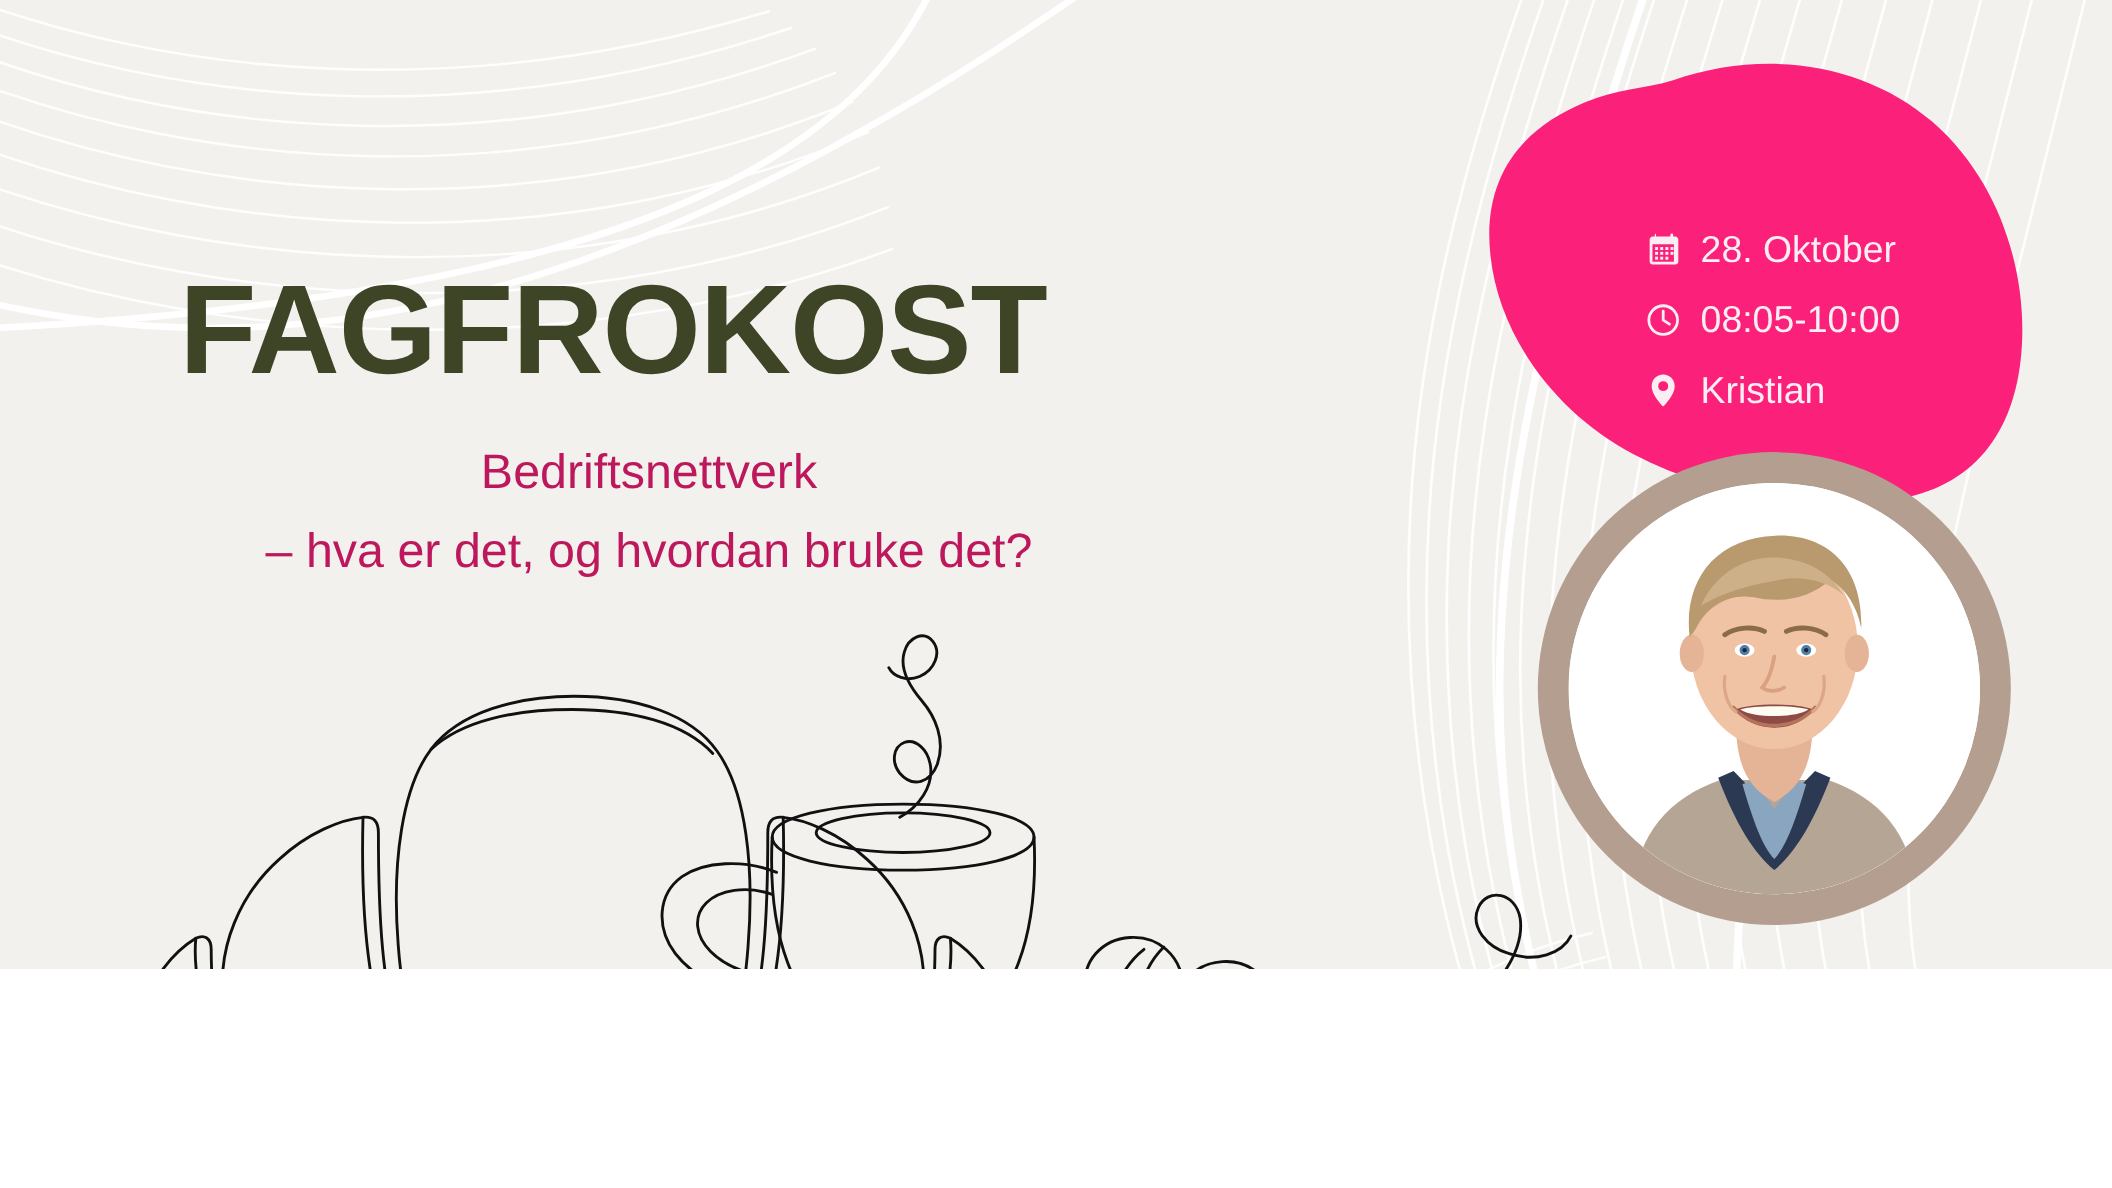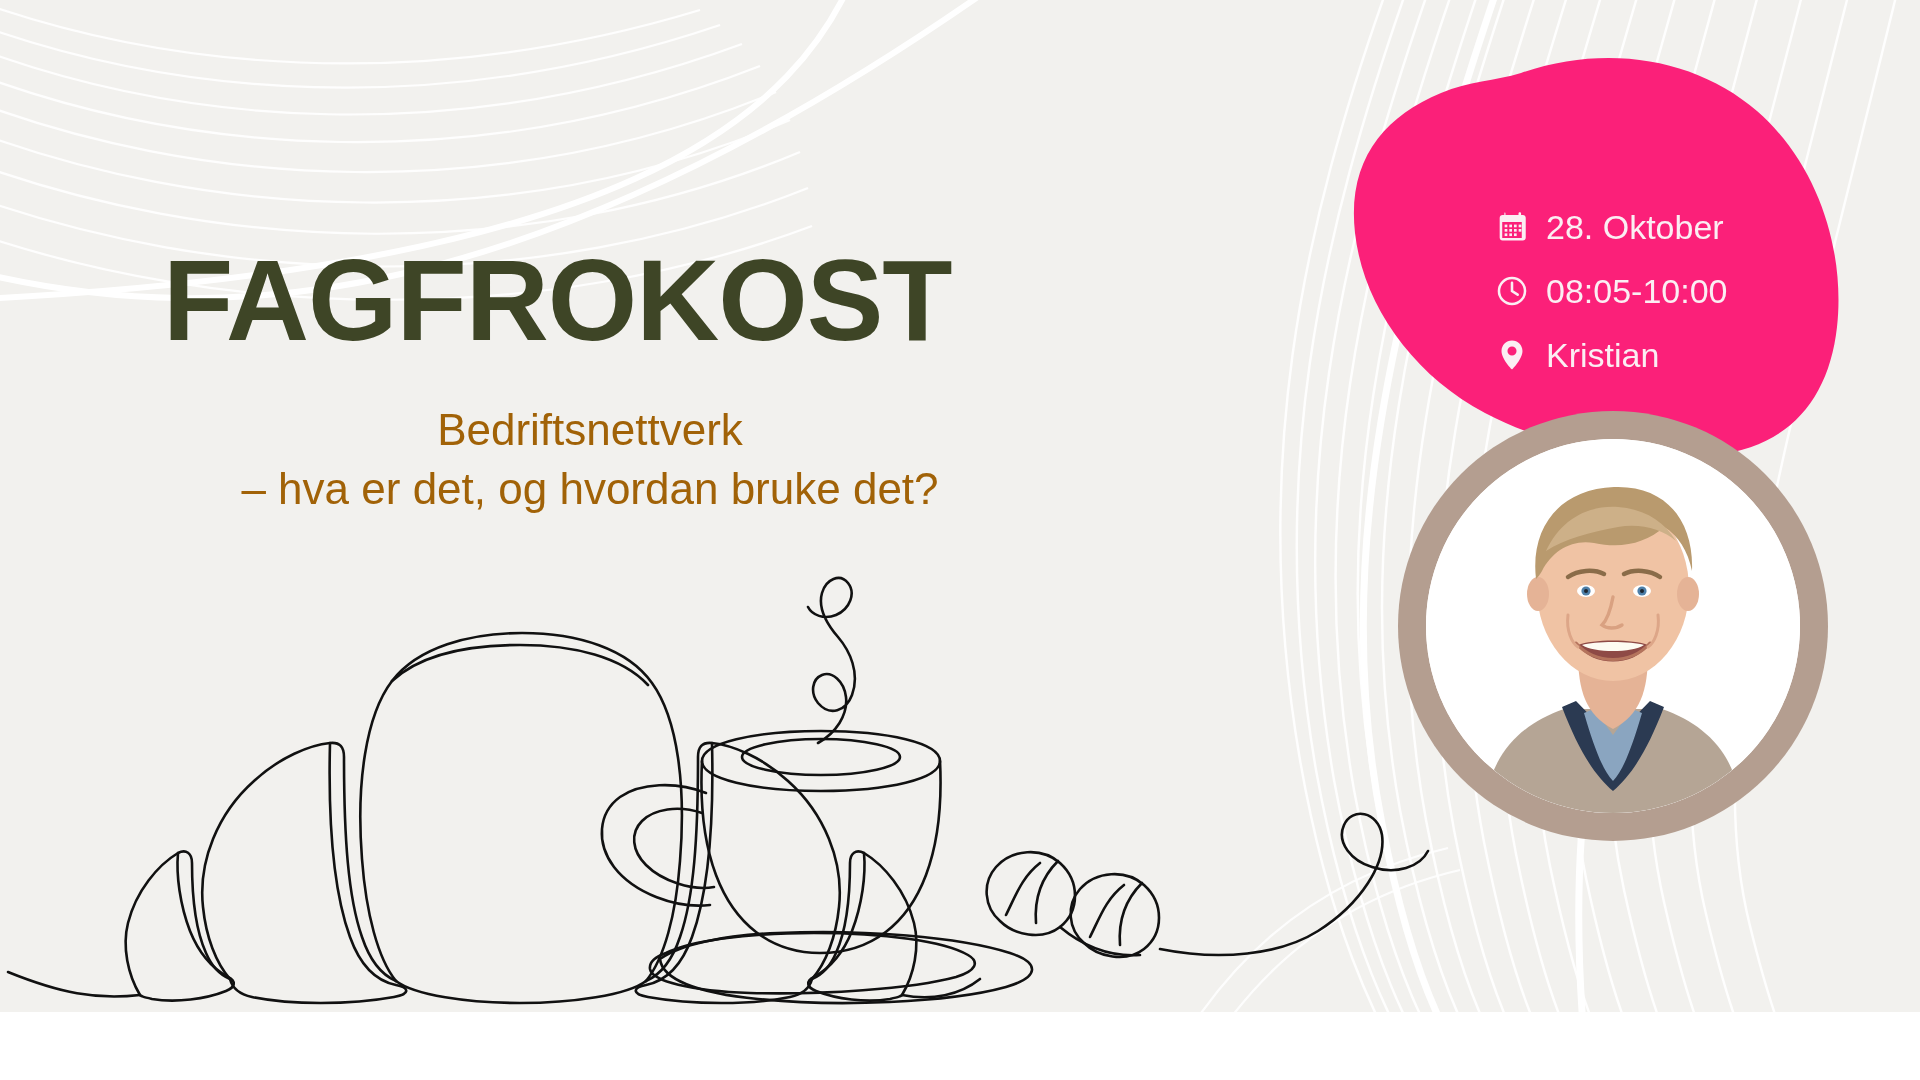--- a/index.html
+++ b/index.html
@@ -3,21 +3,21 @@
 <meta charset="utf-8">
 <style>
   * { margin:0; padding:0; box-sizing:border-box; }
   html, body {
     width:1920px; height:1080px;
     overflow:hidden;
     font-family:"Liberation Sans", sans-serif;
   }
   #poster{
     position:relative;
-    width:1920px; height:1012px;
+    width:1920px; height:881px;
     background:#F2F1EE;
     overflow:hidden;
   }
 
   
   .bg-lines{
     position:absolute; inset:0;
     width:1920px; height:1080px;
     pointer-events:none;
   }
@@ -36,26 +36,26 @@
     letter-spacing:-1px;
     line-height:1;
     color:#3E4526;
     white-space:nowrap;
   }
   .subtitle{
     position:absolute;
     left:0; top:400px;
     width:1180px;
     text-align:center;
-    color:#a16207;
+    color:#be185d;
     font-size:44px;
     font-weight:400;
     line-height:1.35;
   }
-  .subtitle .line2{ display:block; }
+  .subtitle .line2{ display:block; margin-top:12px; }
 
   
   .illustration{
     position:absolute;
     left:0; top:575px;
     width:1430px; height:470px;
   }
 
   
   .blob-wrap{

